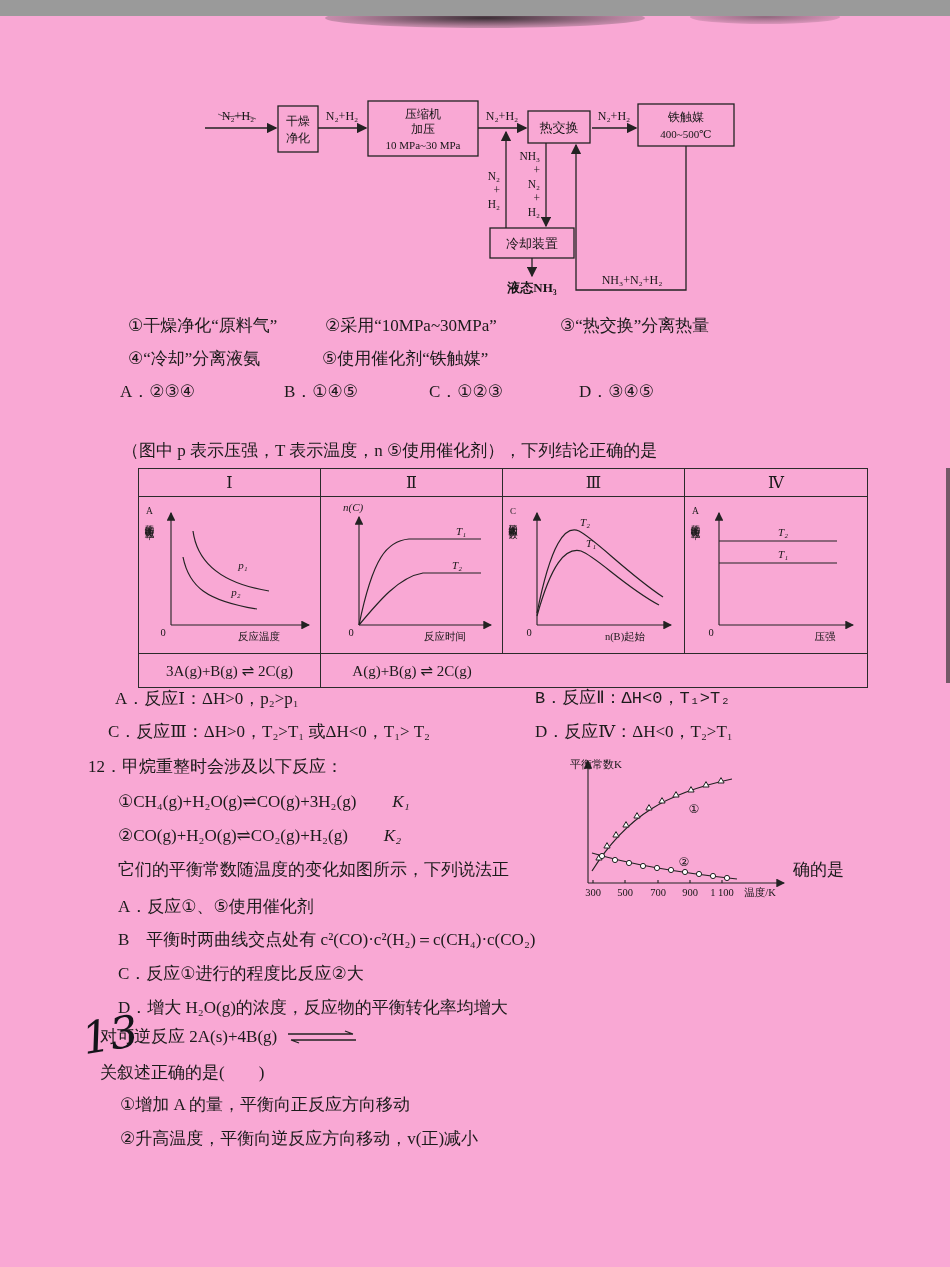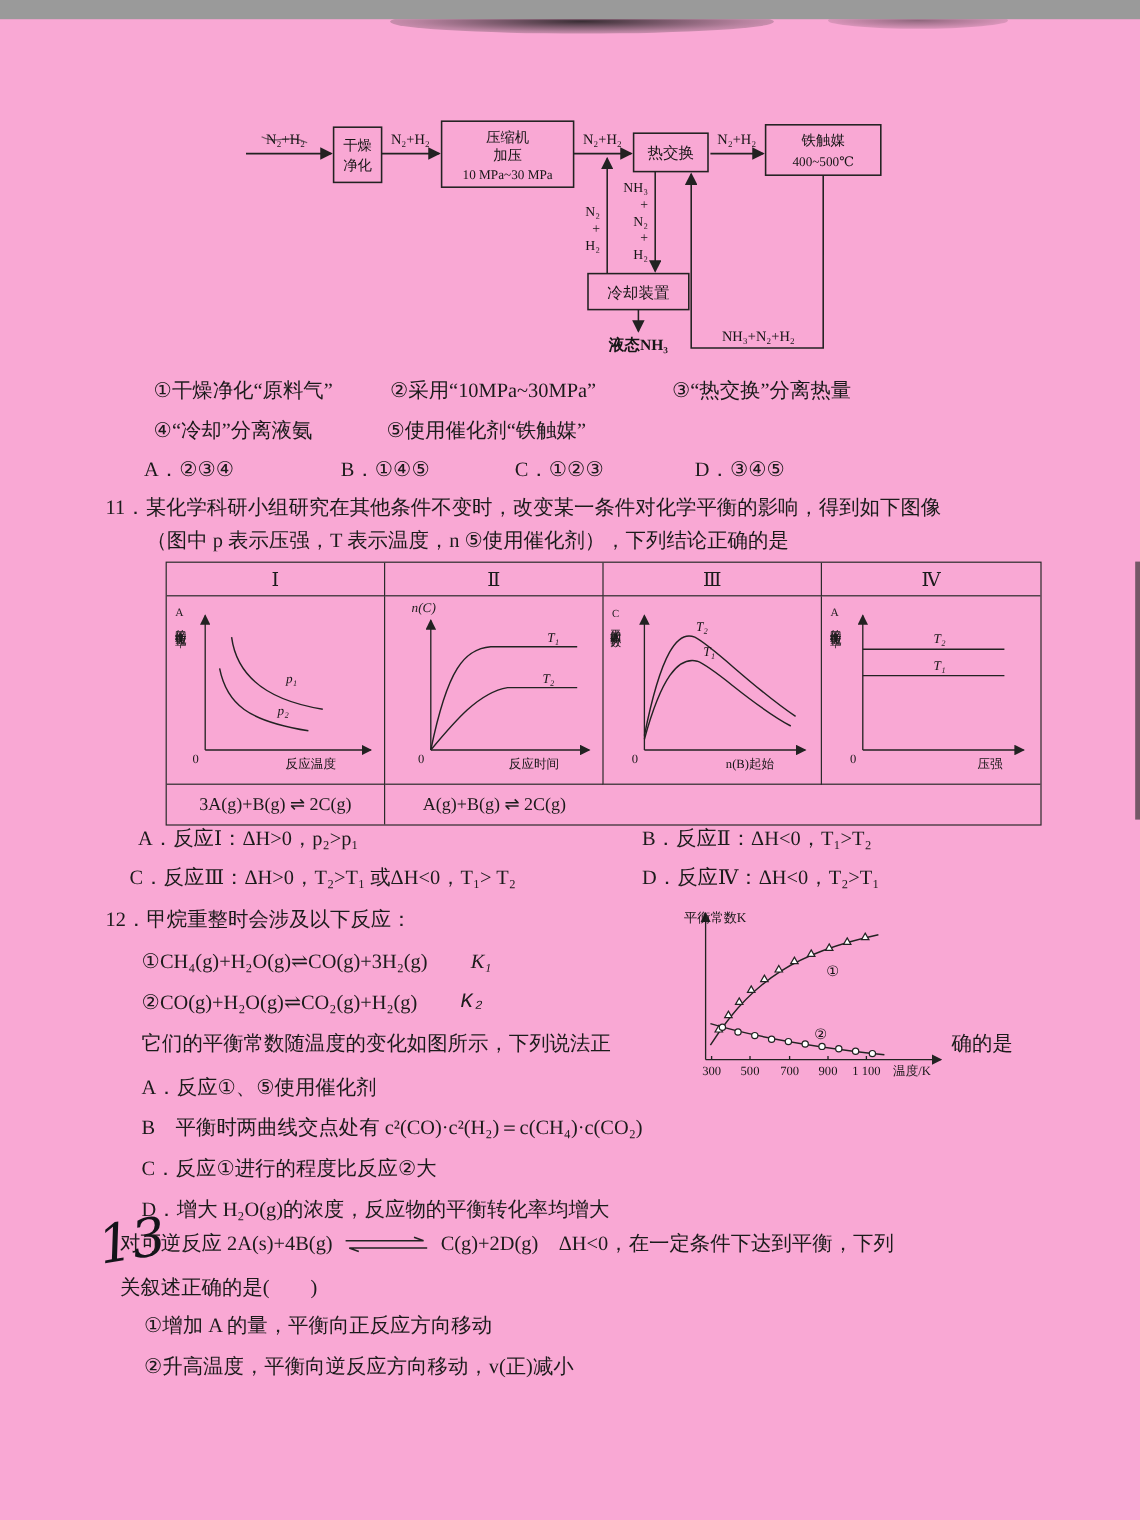--- a/index.html
+++ b/index.html
@@ -161,21 +161,20 @@
   <div class="txt" style="left:128px; top:299px;">①干燥净化“原料气”</div>
   <div class="txt" style="left:325px; top:299px;">②采用“10MPa~30MPa”</div>
   <div class="txt" style="left:560px; top:299px;">③“热交换”分离热量</div>
   <div class="txt" style="left:128px; top:332px;">④“冷却”分离液氨</div>
   <div class="txt" style="left:322px; top:332px;">⑤使用催化剂“铁触媒”</div>
   <div class="txt" style="left:120px; top:365px;">A．②③④</div>
   <div class="txt" style="left:284px; top:365px;">B．①④⑤</div>
   <div class="txt" style="left:429px; top:365px;">C．①②③</div>
   <div class="txt" style="left:579px; top:365px;">D．③④⑤</div>
 
-  <div class="txt" style="left:88px;  top:396px;">11．某化学科研小组研究在其他条件不变时，改变某一条件对化学平衡的影响，得到如下图像</div>
   <div class="txt" style="left:122px; top:424px;">（图中 p 表示压强，T 表示温度，n ⑤使用催化剂），下列结论正确的是</div>
 
   <div class="qtable">
 
     <div class="cell hc">Ⅰ</div>
     <div class="cell hc">Ⅱ</div>
     <div class="cell hc">Ⅲ</div>
     <div class="cell hc lastcol">Ⅳ</div>
 
     <div class="cell gc">
@@ -229,33 +228,33 @@
         <text class="t xs" x="26" y="139">0</text>
         <text class="t xs" x="140" y="143">压强</text>
       </svg>
     </div>
 
     <div class="cell ec eqrow">3A(g)+B(g) ⇌ 2C(g)</div>
     <div class="cell ec eqrow lastcol">A(g)+B(g) ⇌ 2C(g)</div>
   </div>
 
   <div class="txt" style="left:115px; top:672px;">A．反应Ⅰ：ΔH&gt;0，p₂&gt;p₁</div>
-  <div class="txt" style="left:535px; top:672px;">B．反应Ⅱ：ΔH&lt;0，T₁&gt;T₂</div>
+  <div class="txt" style="left:535px; top:672px;font-family:Liberation Mono, monospace;">B．反应Ⅱ：ΔH&lt;0，T₁&gt;T₂</div>
   <div class="txt" style="left:108px; top:705px;">C．反应Ⅲ：ΔH&gt;0，T₂&gt;T₁ 或ΔH&lt;0，T₁&gt; T₂</div>
   <div class="txt" style="left:535px; top:705px;">D．反应Ⅳ：ΔH&lt;0，T₂&gt;T₁</div>
 
   <div class="txt" style="left:88px; top:740px;">12．甲烷重整时会涉及以下反应：</div>
 
   <div class="fx" style="left:118px; top:775px;">
     <span class="txt" style="position:static;">①CH₄(g)+H₂O(g)⇌CO(g)+3H₂(g)</span>
     <span class="txt ital kgap" style="position:static;">K₁</span>
   </div>
   <div class="fx" style="left:118px; top:809px;">
     <span class="txt" style="position:static;">②CO(g)+H₂O(g)⇌CO₂(g)+H₂(g)</span>
-    <span class="txt ital kgap" style="position:static;font-family:Liberation Mono, monospace;">K₂</span>
+    <span class="txt ital kgap" style="position:static;">K₂</span>
   </div>
 
   <div class="txt" style="left:118px; top:843px;">它们的平衡常数随温度的变化如图所示，下列说法正</div>
   <div class="txt" style="left:793px; top:843px;">确的是</div>
 
   <div class="figure">
     <svg width="220" height="152" viewBox="0 0 220 152">
       <path class="ax" d="M16,130 L16,8" marker-end="url(#arr)"></path>
       <path class="ax" d="M16,130 L212,130" marker-end="url(#arr)"></path>
       <text class="t sm" x="24" y="15" text-anchor="start">平衡常数K</text>
@@ -307,19 +306,18 @@
   <div class="txt" style="left:118px; top:981px;">D．增大 H₂O(g)的浓度，反应物的平衡转化率均增大</div>
 
   <div class="hand13">13</div>
 
   <div class="fx" style="left:100px; top:1010px;">
     <span class="txt" style="position:static;">对可逆反应 2A(s)+4B(g)</span>
     <svg class="equil-svg" width="74" height="14" viewBox="0 0 74 14">
       <path d="M3,4 H68 M68,4 l-8,-3" stroke="#222" stroke-width="1.3" fill="none"></path>
       <path d="M71,10 H6 M6,10 l8,3" stroke="#222" stroke-width="1.3" fill="none"></path>
     </svg>
-    <span class="txt" style="position:static;">C(g)+2D(g)　ΔH&lt;0，在一定条件下达到平衡，下列</span>
   </div>
   <div class="txt" style="left:100px; top:1046px;">关叙述正确的是(　　)</div>
   <div class="txt" style="left:120px; top:1112px;">②升高温度，平衡向逆反应方向移动，v(正)减小</div>
   <div class="txt" style="left:120px; top:1078px;">①增加 A 的量，平衡向正反应方向移动</div>
 
 </div>
 
 </body></html>

